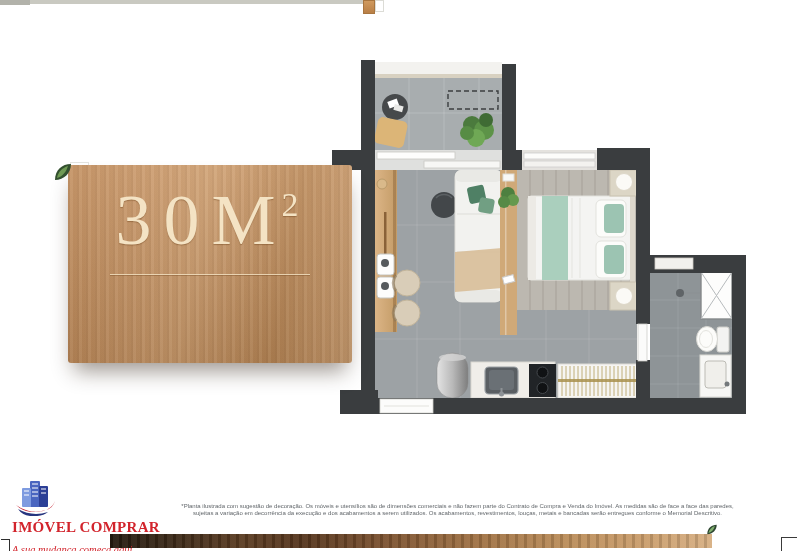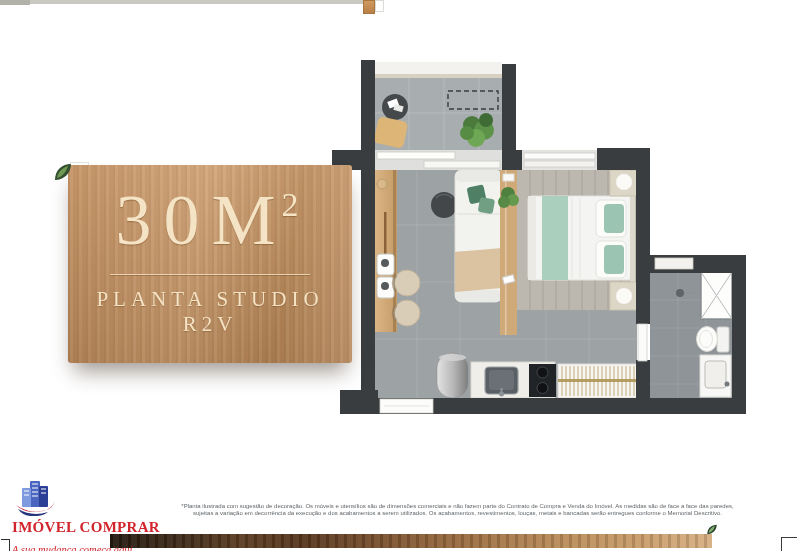--- a/index.html
+++ b/index.html
@@ -206,21 +206,20 @@
   </svg>
 
   <div class="panel-leaf-square"></div>
   <svg class="leaf-nw" width="22" height="22" viewBox="0 0 22 22">
     <path d="M3,19 C3,9 10,3 19,3 C19,12 12,19 3,19 Z" fill="#33502f"></path>
     <path d="M5,17 C6,11 10,7 16,5 C14,11 11,15 5,17 Z" fill="#6f9a54"></path>
   </svg>
   <div class="panel">
     <div class="panel-area"><span>30M</span><span class="sup">2</span></div>
     <div class="panel-divider"></div>
-    <div class="panel-label">PLANTA STUDIO R2V</div>
   </div>
 
   <div class="logo">
     <svg width="46" height="37" viewBox="0 0 46 37">
       <rect x="18" y="2" width="10" height="26" rx="1" fill="#4a66c0"></rect>
       <rect x="10" y="9" width="9" height="19" rx="1" fill="#7e9be0"></rect>
       <rect x="27" y="7" width="9" height="21" rx="1" fill="#2c3f96"></rect>
       <path d="M20,5 H26 M20,9 H26 M20,13 H26 M20,17 H26 M12,12 H17 M12,16 H17 M29,10 H34 M29,14 H34" stroke="#ffffff" stroke-width="1"></path>
       <path d="M4,26 Q18,36 34,31 Q41,29 43,22 Q39,33 22,33 Q11,33 4,26 Z" fill="#c4202f"></path>
       <path d="M6,30 Q20,38 36,33 Q30,38 18,37 Q10,36 6,30 Z" fill="#27357f"></path>

